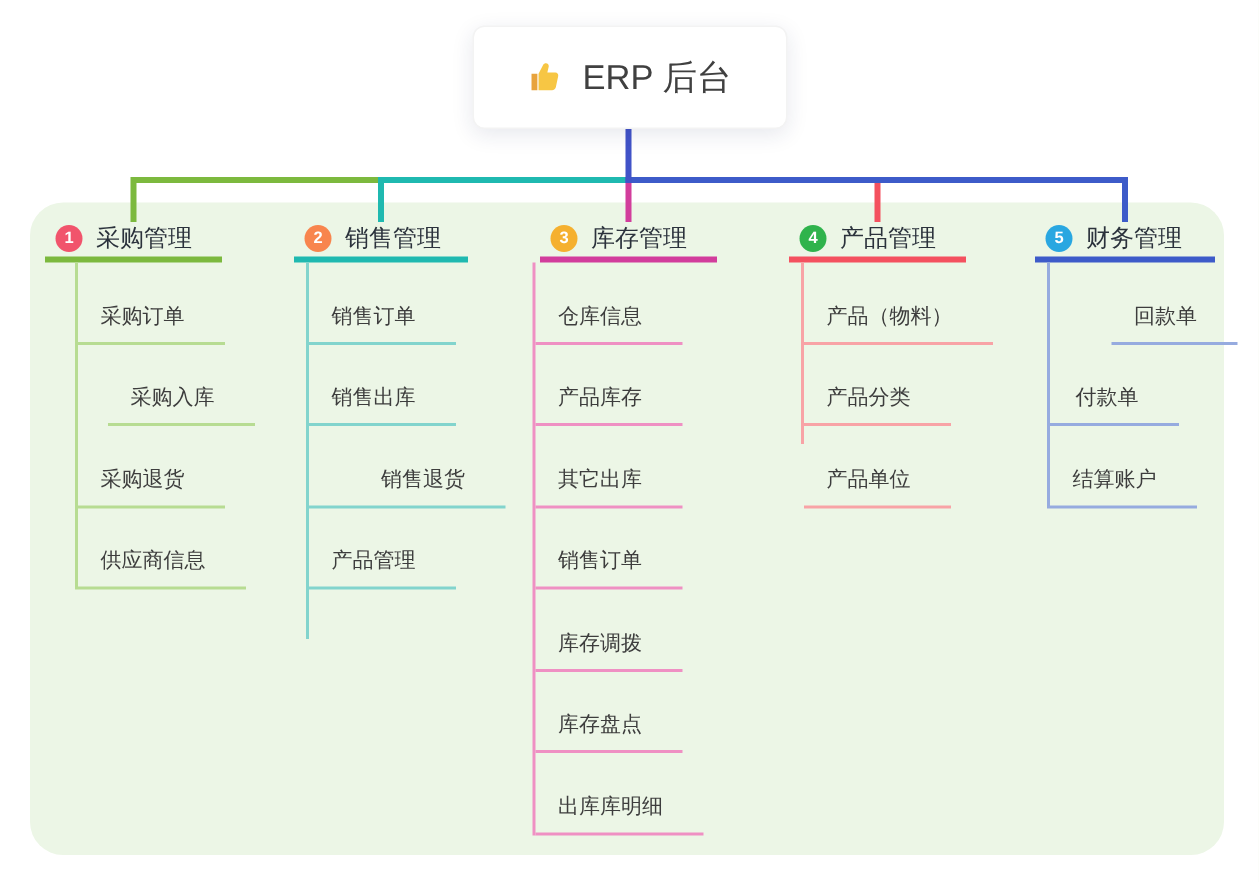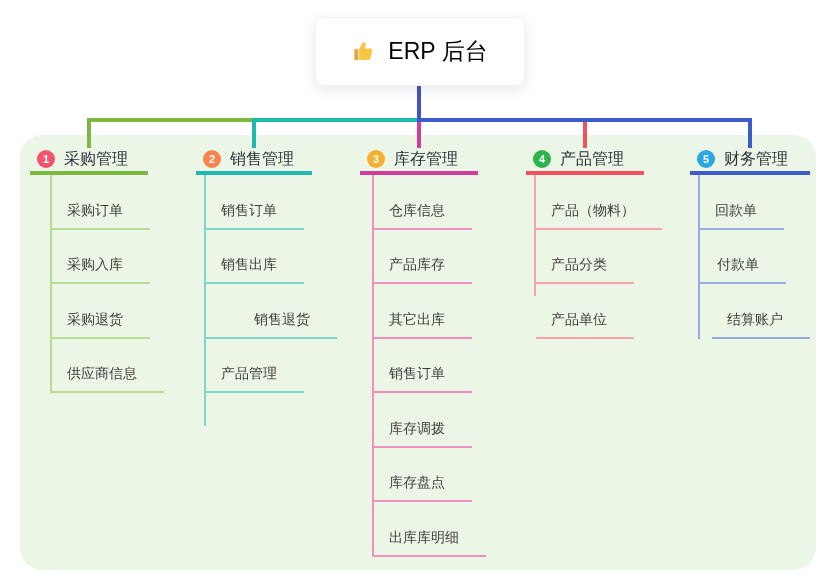--- a/index.html
+++ b/index.html
@@ -11,21 +11,21 @@
   .panel{
     position:absolute;left:20px;top:135px;width:796px;height:435px;
     border-radius:22px;
   }
   .line{position:absolute;}
   .root-card{
     position:absolute;left:315px;top:17px;width:208px;height:67px;
     background:#ffffff;border:1px solid #f3f3f3;border-radius:8px;
     box-shadow:0 4px 14px rgba(30,40,90,.10);
     display:flex;align-items:center;justify-content:center;gap:11px;
-    font-size:23px;font-weight:500;color:#000000;z-index:3;
+    font-size:23px;font-weight:500;color:#404040;z-index:3;
   }
   .root-card .icon{display:flex;align-items:center;}
   .branch-header{
     position:absolute;height:28px;
     display:flex;align-items:center;gap:9px;
     padding-left:7px;box-sizing:border-box;
     font-size:16px;color:#2b323c;z-index:2;
   }
   .badge{
     width:18px;height:18px;border-radius:50%;flex:0 0 auto;
@@ -71,21 +71,21 @@
   <div>
       <div class="branch-header" style="left: 30px; top: 147px; width: 118px; border-bottom: 4px solid rgb(124, 185, 62);">
         <span class="badge" style="background: rgb(241, 84, 108);">1</span>
         <span>采购管理</span>
       </div>
       <div class="branch-children" style="left: 50px; top: 175px; height: 218px; border-left: 2px solid rgb(183, 220, 146);">
         <div class="child-row">
           <div class="child-node" style="border-bottom: 2px solid rgb(183, 220, 146);">采购订单</div>
         </div>
         <div class="child-row">
-          <div class="child-node" style="border-bottom: 2px solid rgb(183, 220, 146);">采购入库</div>
+          <div class="child-node" style="border-bottom: 2px solid rgb(183, 220, 146); margin-left: 20px;">采购入库</div>
         </div>
         <div class="child-row">
           <div class="child-node" style="border-bottom: 2px solid rgb(183, 220, 146);">采购退货</div>
         </div>
         <div class="child-row">
           <div class="child-node" style="border-bottom: 2px solid rgb(183, 220, 146);">供应商信息</div>
         </div>
       </div>
       <div class="branch-header" style="left: 196px; top: 147px; width: 116px; border-bottom: 4px solid rgb(31, 185, 176);">
         <span class="badge" style="background: rgb(248, 133, 78);">2</span>
@@ -102,21 +102,21 @@
           <div class="child-node" style="border-bottom: 2px solid rgb(130, 212, 205); padding-left: 48px;">销售退货</div>
         </div>
         <div class="child-row">
           <div class="child-node" style="border-bottom: 2px solid rgb(130, 212, 205);">产品管理</div>
         </div>
       </div>
       <div class="branch-header" style="left: 360px; top: 147px; width: 118px; border-bottom: 4px solid rgb(210, 61, 156);">
         <span class="badge" style="background: rgb(245, 176, 47);">3</span>
         <span>库存管理</span>
       </div>
-      <div class="branch-children" style="left: 372px; top: 175px; height: 381.5px; border-left: 2px solid rgb(239, 144, 195);">
+      <div class="branch-children" style="left: 355px; top: 175px; height: 381.5px; border-left: 2px solid rgb(239, 144, 195);">
         <div class="child-row">
           <div class="child-node" style="border-bottom: 2px solid rgb(239, 144, 195);">仓库信息</div>
         </div>
         <div class="child-row">
           <div class="child-node" style="border-bottom: 2px solid rgb(239, 144, 195);">产品库存</div>
         </div>
         <div class="child-row">
           <div class="child-node" style="border-bottom: 2px solid rgb(239, 144, 195);">其它出库</div>
         </div>
         <div class="child-row">
@@ -146,23 +146,23 @@
         <div class="child-row">
           <div class="child-node" style="border-bottom: 2px solid rgb(248, 163, 166); margin-top: 13px;">产品单位</div>
         </div>
       </div>
       <div class="branch-header" style="left: 690px; top: 147px; width: 120px; border-bottom: 4px solid rgb(61, 91, 201);">
         <span class="badge" style="background: rgb(41, 167, 225);">5</span>
         <span>财务管理</span>
       </div>
       <div class="branch-children" style="left: 698px; top: 175px; height: 163.5px; border-left: 2px solid rgb(150, 171, 223);">
         <div class="child-row">
-          <div class="child-node" style="border-bottom: 2px solid rgb(150, 171, 223);">回款单</div>
+          <div class="child-node" style="border-bottom: 2px solid rgb(150, 171, 223); margin-left: 41px;">回款单</div>
         </div>
         <div class="child-row">
           <div class="child-node" style="border-bottom: 2px solid rgb(150, 171, 223); padding-left: 17px;">付款单</div>
         </div>
         <div class="child-row">
-          <div class="child-node" style="border-bottom: 2px solid rgb(150, 171, 223); margin-left: 12px;">结算账户</div>
+          <div class="child-node" style="border-bottom: 2px solid rgb(150, 171, 223);">结算账户</div>
         </div>
       </div>
     </div>
 </div>
 
 </body></html>

